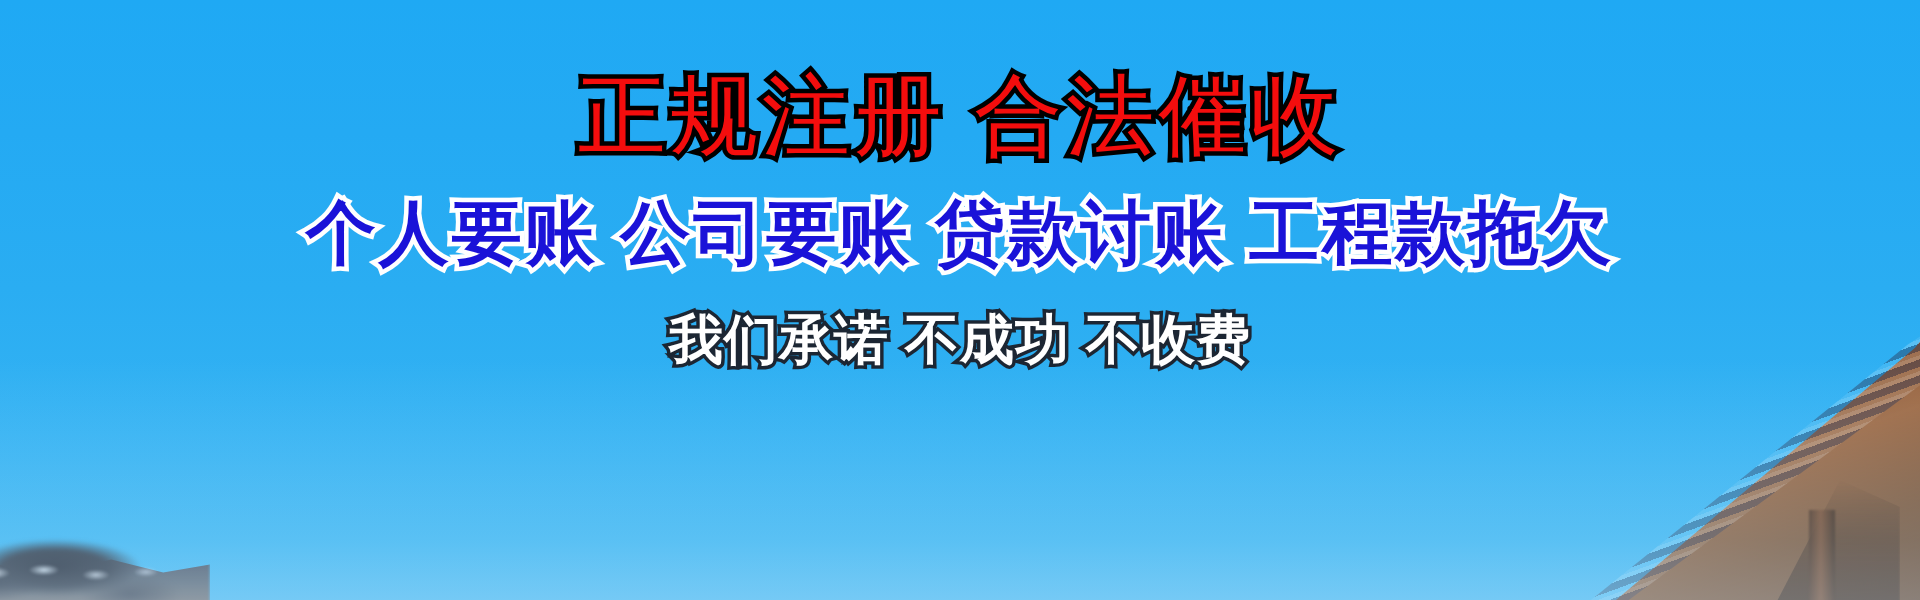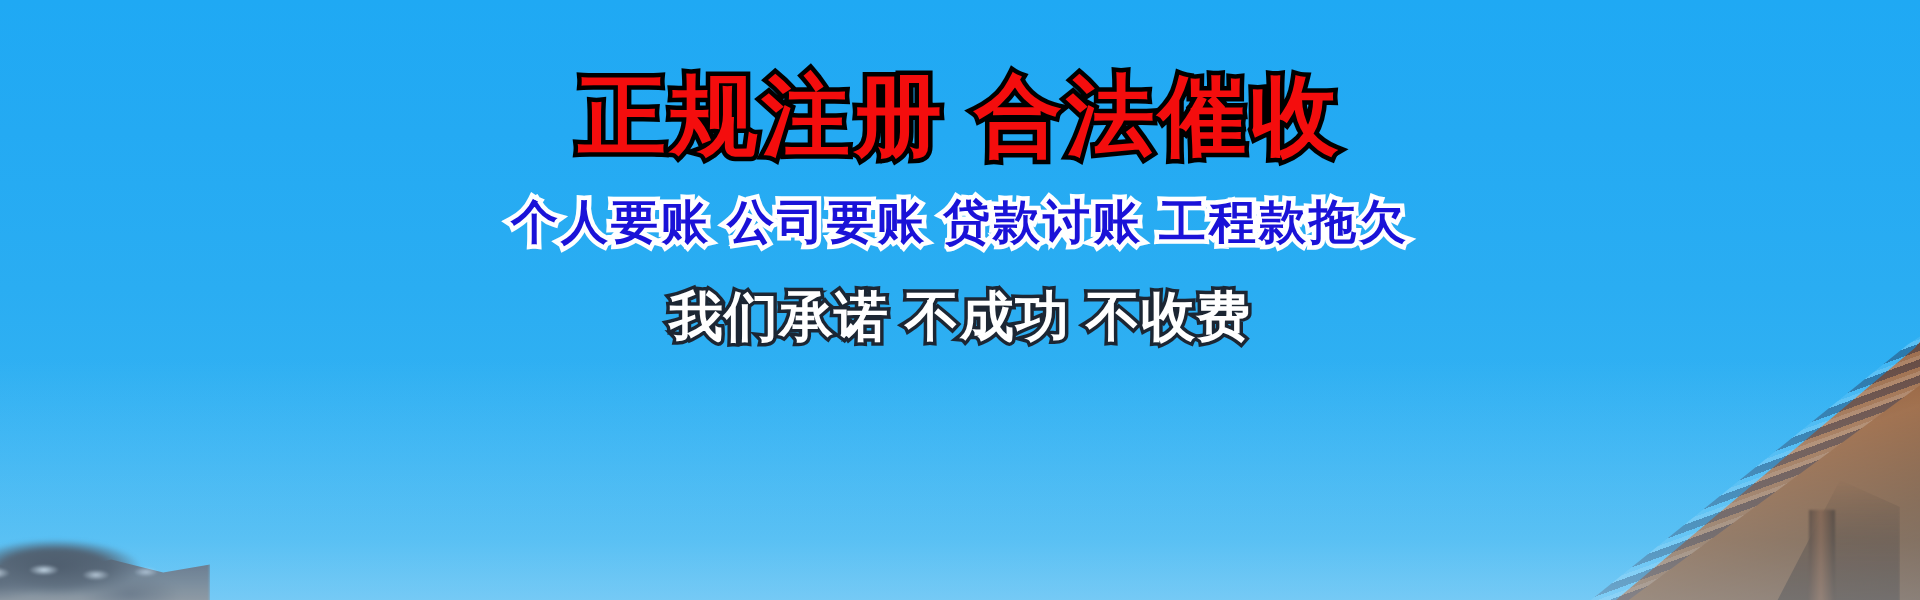--- a/index.html
+++ b/index.html
@@ -132,35 +132,35 @@
     flex-direction: column;
     align-items: center;
     z-index: 5;
   }
 
   
   .headline {
     margin-top: 72px;
     font-size: 88px;
     line-height: 1;
-    font-weight: 700;
+    font-weight: 400;
     color: #F40D0D;
     letter-spacing: 4px;
     white-space: nowrap;
     -webkit-text-stroke: 9px #000;
     paint-order: stroke fill;
     text-shadow:
       3px 3px 0 rgba(0,0,0,.55);
     font-family: "Liberation Sans", "DejaVu Sans", sans-serif;
   }
 
   
   .subline {
     margin-top: 38px;
-    font-size: 47px;
+    font-size: 70px;
     line-height: 1;
     font-weight: 700;
     color: #1A12D8;
     letter-spacing: 3px;
     white-space: nowrap;
     -webkit-text-stroke: 9px #FFFFFF;
     paint-order: stroke fill;
     font-family: "Liberation Sans", "DejaVu Sans", sans-serif;
   }
 

